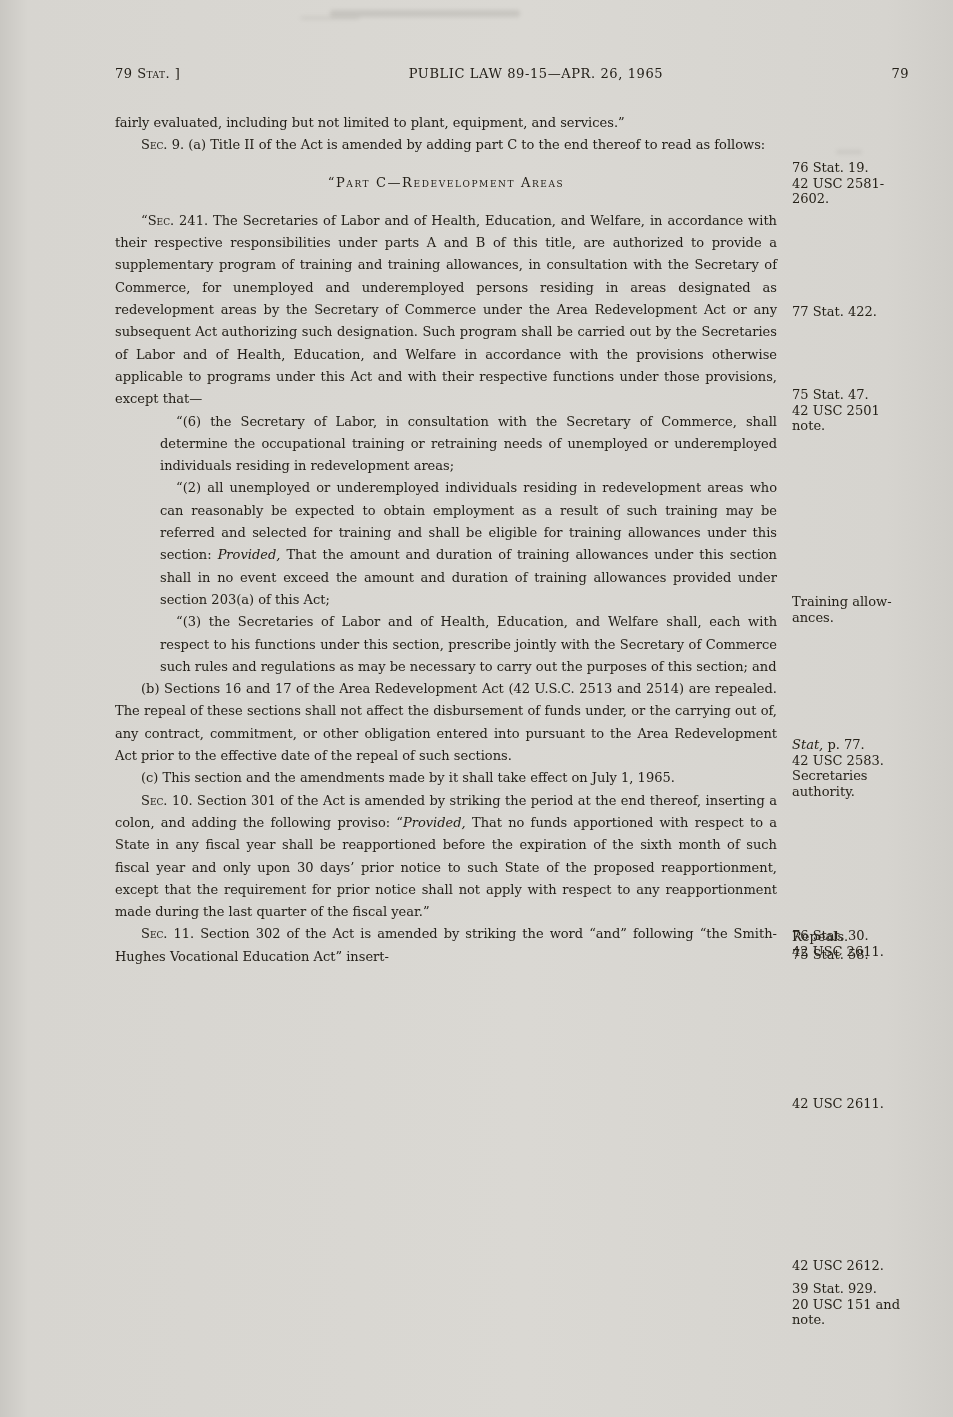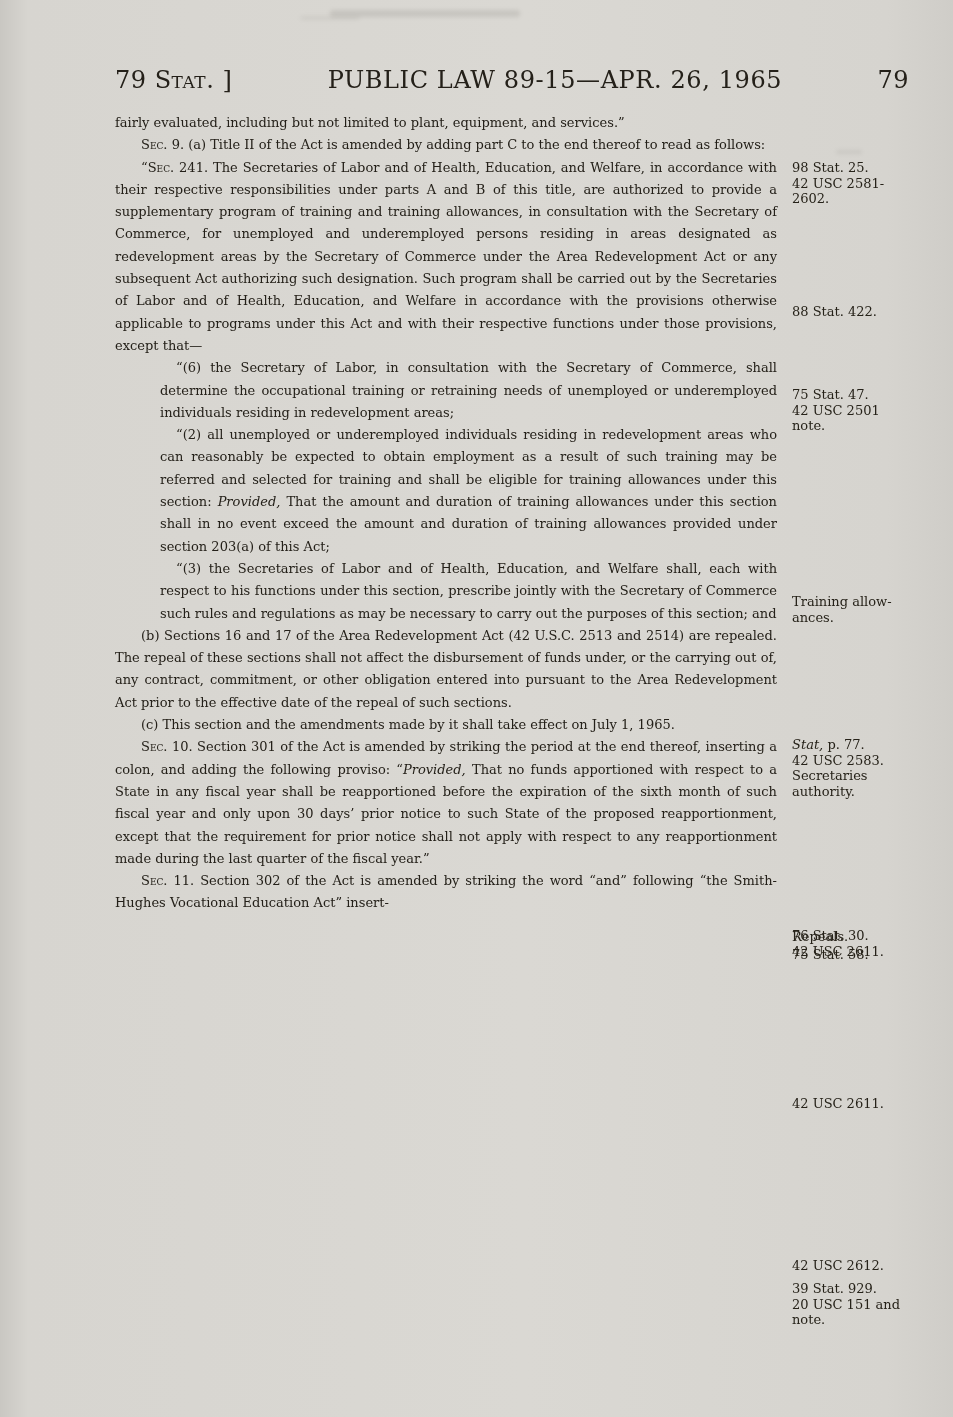--- a/index.html
+++ b/index.html
@@ -14,21 +14,21 @@
   }
   
   .smudge{position:absolute;background:#5a564e;opacity:.14;filter:blur(2px);border-radius:3px;}
   .smudge.s1{left:330px;top:10px;width:190px;height:7px;}
   .smudge.s2{left:300px;top:16px;width:60px;height:4px;opacity:.08;}
   .smudge.s3{left:836px;top:150px;width:26px;height:4px;opacity:.10;}
 
   .header{
     position:absolute;left:115px;right:44px;top:66px;
     display:flex;align-items:flex-start;
-    font-size:24px;
+    font-size:13px;
   }
   .hdr-left{font-variant:small-caps;letter-spacing:.5px;}
   .hdr-center{flex:1;text-align:center;letter-spacing:.6px;}
   .hdr-right{letter-spacing:.5px;}
 
   .main-column{
     position:absolute;left:115px;top:112px;width:662px;
     font-size:13px;line-height:22.3px;
   }
   .para{margin:0;text-align:justify;}
@@ -62,38 +62,39 @@
 
   <div class="header">
     <span class="hdr-left">79 Stat. ]</span>
     <span class="hdr-center">PUBLIC LAW 89-15—APR. 26, 1965</span>
     <span class="hdr-right">79</span>
   </div>
 
   <div class="main-column">
       <p class="para cont"><span>fairly evaluated, including but not limited to plant, equipment, and services.”</span></p>
       <p class="para norm"><span class="run-sc">Sec.</span><span> 9. (a) Title II of the Act is amended by adding part C to the end thereof to read as follows:</span></p>
+      <p class="para heading"><span>“</span><span class="run-sc">Part C—Redevelopment Areas</span></p>
       <p class="para norm"><span>“</span><span class="run-sc">Sec.</span><span> 241. The Secretaries of Labor and of Health, Education, and Welfare, in accordance with their respective responsibilities under parts A and B of this title, are authorized to provide a supplementary program of training and training allowances, in consultation with the Secretary of Commerce, for unemployed and underemployed persons residing in areas designated as redevelopment areas by the Secretary of Commerce under the Area Redevelopment Act or any subsequent Act authorizing such designation. Such program shall be carried out by the Secretaries of Labor and of Health, Education, and Welfare in accordance with the provisions otherwise applicable to programs under this Act and with their respective functions under those provisions, except that—</span></p>
       <p class="para sub"><span>“(6) the Secretary of Labor, in consultation with the Secretary of Commerce, shall determine the occupational training or retraining needs of unemployed or underemployed individuals residing in redevelopment areas;</span></p>
       <p class="para sub"><span>“(2) all unemployed or underemployed individuals residing in redevelopment areas who can reasonably be expected to obtain employment as a result of such training may be referred and selected for training and shall be eligible for training allowances under this section: </span><span class="run-i">Provided,</span><span> That the amount and duration of training allowances under this section shall in no event exceed the amount and duration of training allowances provided under section 203(a) of this Act;</span></p>
       <p class="para sub"><span>“(3) the Secretaries of Labor and of Health, Education, and Welfare shall, each with respect to his functions under this section, prescribe jointly with the Secretary of Commerce such rules and regulations as may be necessary to carry out the purposes of this section; and</span></p>
       <p class="para norm"><span>(b) Sections 16 and 17 of the Area Redevelopment Act (42 U.S.C. 2513 and 2514) are repealed. The repeal of these sections shall not affect the disbursement of funds under, or the carrying out of, any contract, commitment, or other obligation entered into pursuant to the Area Redevelopment Act prior to the effective date of the repeal of such sections.</span></p>
       <p class="para norm"><span>(c) This section and the amendments made by it shall take effect on July 1, 1965.</span></p>
       <p class="para norm"><span class="run-sc">Sec.</span><span> 10. Section 301 of the Act is amended by striking the period at the end thereof, inserting a colon, and adding the following proviso: “</span><span class="run-i">Provided,</span><span> That no funds apportioned with respect to a State in any fiscal year shall be reapportioned before the expiration of the sixth month of such fiscal year and only upon 30 days’ prior notice to such State of the proposed reapportionment, except that the requirement for prior notice shall not apply with respect to any reapportionment made during the last quarter of the fiscal year.”</span></p>
       <p class="para norm"><span class="run-sc">Sec.</span><span> 11. Section 302 of the Act is amended by striking the word “and” following “the Smith-Hughes Vocational Education Act” insert-</span></p>
     </div>
 
   <div class="margin-notes">
       <div class="margin-note" style="top: 160px;">
-        <div class="note-line"><span>98 Stat. 25.</span></div>
+        <div class="note-line"><span>76 Stat. 19.</span></div>
         <div class="note-line"><span>42 USC 2581-</span></div>
         <div class="note-line"><span>2602.</span></div>
       </div>
       <div class="margin-note" style="top: 304px;">
-        <div class="note-line"><span>88 Stat. 422.</span></div>
+        <div class="note-line"><span>77 Stat. 422.</span></div>
       </div>
       <div class="margin-note" style="top: 387px;">
         <div class="note-line"><span>75 Stat. 47.</span></div>
         <div class="note-line"><span>42 USC 2501</span></div>
         <div class="note-line"><span>note.</span></div>
       </div>
       <div class="margin-note" style="top: 594px;">
         <div class="note-line"><span>Training allow-</span></div>
         <div class="note-line"><span>ances.</span></div>
       </div>

